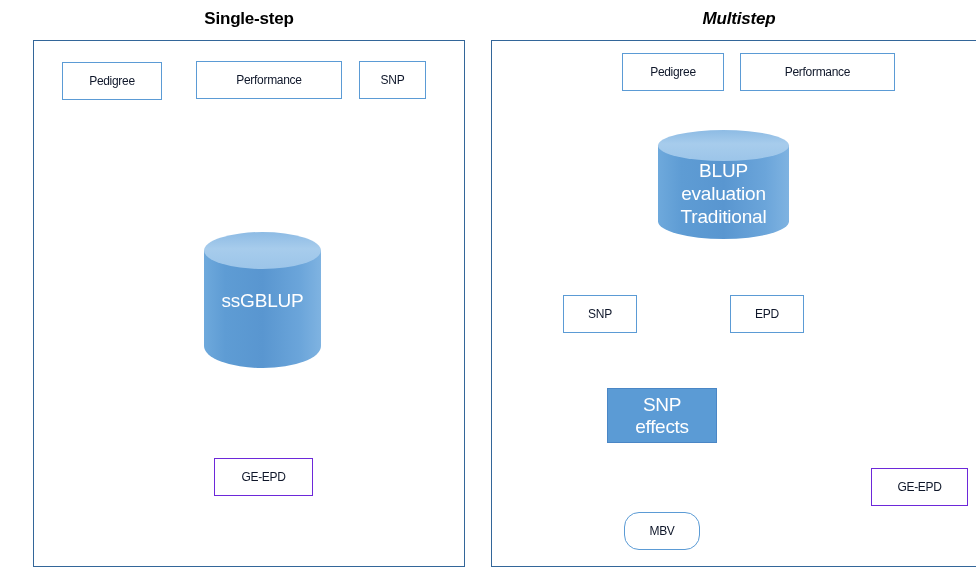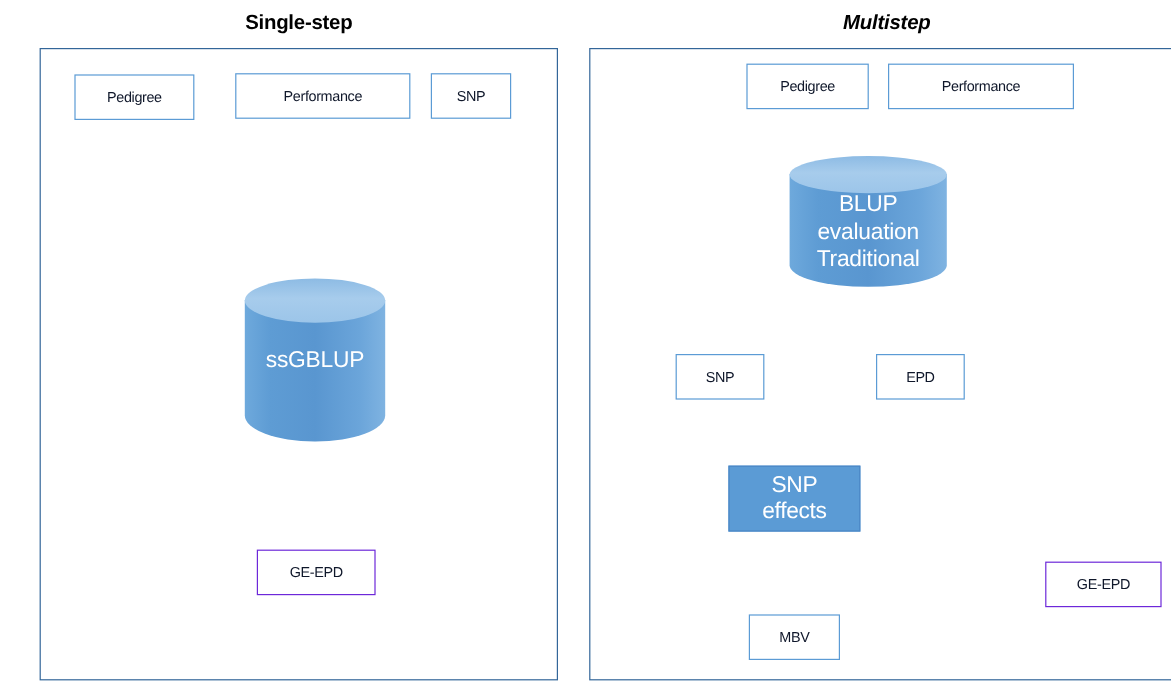--- a/index.html
+++ b/index.html
@@ -191,17 +191,17 @@
 
   <div class="node-box" style="left:539px; top:295px; width:74px; height:38px;">SNP</div>
 
   <div class="node-box" style="left:706px; top:295px; width:74px; height:38px;">EPD</div>
 
   <div class="node-box filled" style="left:583px; top:388px; width:110px; height:55px;">
     <span>SNP</span>
     <span>effects</span>
   </div>
 
-  <div class="node-box" style="left:600px; top:512px; width:76px; height:38px;">MBV</div>
+  <div class="node-box" style="left:600px; top:512px; width:76px; height:38px;border-radius:15px;">MBV</div>
 
   <div class="node-box result" style="left:847px; top:468px; width:97px; height:38px;">GE-EPD</div>
 
 </div>
 
 </body></html>

